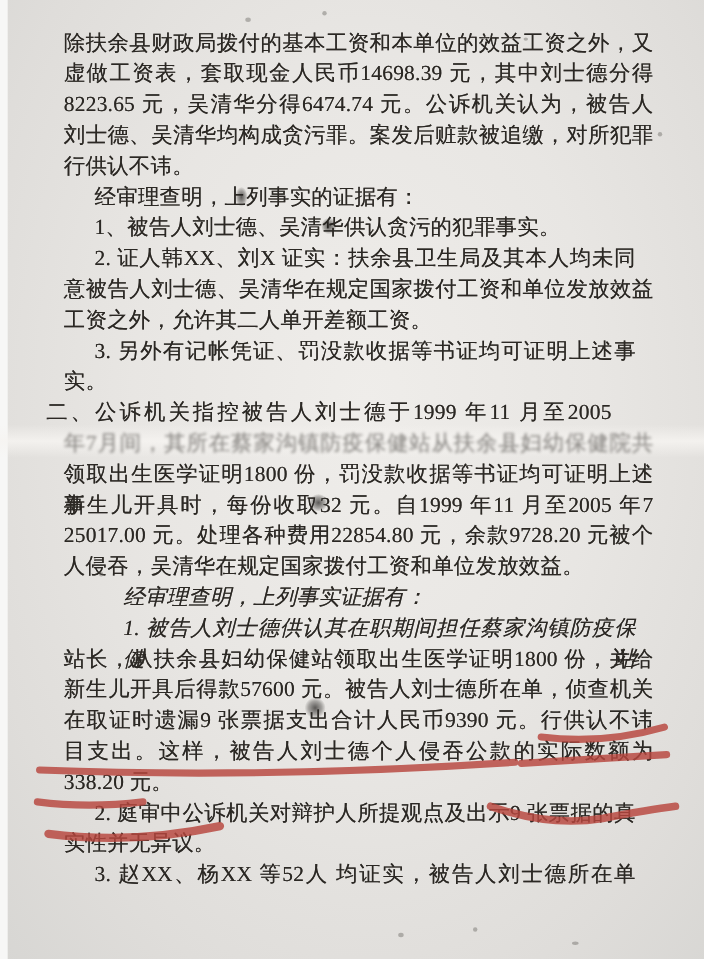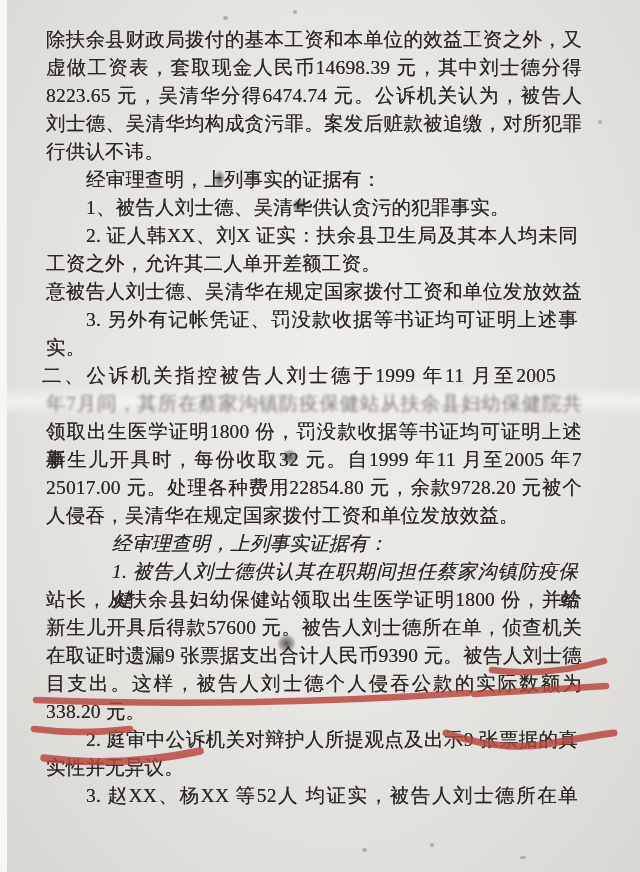--- a/index.html
+++ b/index.html
@@ -24,21 +24,21 @@
   }
   .text-layer{
     position:absolute;left:42px;top:26px;width:536px;
     font-size:19.5px;line-height:28px;color:#2b2824;
     letter-spacing:.2px;
     text-shadow:0 0 .5px rgba(40,36,32,.75);
     filter:blur(.25px);
   }
   .line{position:relative;height:28px;white-space:nowrap;overflow:visible;}
   .line.j{white-space:normal;text-align:justify;text-align-last:justify;text-justify:inter-character;}
-  .ind-none{margin-left:4px;width:536px;}
+  .ind-none{margin-left:16px;width:536px;}
   .ind-half{width:514px;}
   .ind-one {margin-left:44px;width:492px;}
   .ind-big {margin-left:70px;width:466px;font-style:italic;}
   .st-faded{opacity:.5;filter:blur(1.4px);}
   .overlay{position:absolute;left:0;top:0;pointer-events:none;}
   .smudge{position:absolute;border-radius:50%;
     background:radial-gradient(ellipse at center, rgba(30,28,26,.7) 0%, rgba(40,38,35,.35) 45%, rgba(40,38,35,0) 72%);
     filter:blur(.4px);pointer-events:none;}
   .speck{position:absolute;border-radius:50%;background:rgba(95,92,88,.4);filter:blur(.6px);pointer-events:none;}
 </style>
@@ -51,35 +51,35 @@
 
   <div class="text-layer">
       <div class="line ind-none st-normal j">除扶余县财政局拨付的基本工资和本单位的效益工资之外，又</div>
       <div class="line ind-none st-normal j">虚做工资表，套取现金人民币14698.39 元，其中刘士德分得</div>
       <div class="line ind-none st-normal j">8223.65 元，吴清华分得6474.74 元。公诉机关认为，被告人</div>
       <div class="line ind-none st-normal j">刘士德、吴清华均构成贪污罪。案发后赃款被追缴，对所犯罪</div>
       <div class="line ind-none st-normal">行供认不讳。</div>
       <div class="line ind-one st-normal">经审理查明，上列事实的证据有：</div>
       <div class="line ind-one st-normal">1、被告人刘士德、吴清华供认贪污的犯罪事实。</div>
       <div class="line ind-one st-normal j">2. 证人韩XX、刘X 证实：扶余县卫生局及其本人均未同</div>
+      <div class="line ind-none st-normal j">意被告人刘士德、吴清华在规定国家拨付工资和单位发放效益</div>
       <div class="line ind-none st-normal">工资之外，允许其二人单开差额工资。</div>
-      <div class="line ind-none st-normal j">意被告人刘士德、吴清华在规定国家拨付工资和单位发放效益</div>
       <div class="line ind-one st-normal j">3. 另外有记帐凭证、罚没款收据等书证均可证明上述事</div>
       <div class="line ind-none st-normal">实。</div>
       <div class="line ind-half st-normal j">二、公诉机关指控被告人刘士德于1999 年11 月至2005</div>
       <div class="line ind-none st-faded j">年7月间，其所在蔡家沟镇防疫保健站从扶余县妇幼保健院共</div>
       <div class="line ind-none st-normal j">领取出生医学证明1800 份，罚没款收据等书证均可证明上述事</div>
       <div class="line ind-none st-normal j">新生儿开具时，每份收取32 元。自1999 年11 月至2005 年7</div>
       <div class="line ind-none st-normal j">25017.00 元。处理各种费用22854.80 元，余款9728.20 元被个</div>
       <div class="line ind-none st-normal">人侵吞，吴清华在规定国家拨付工资和单位发放效益。</div>
       <div class="line ind-big st-normal">经审理查明，上列事实证据有：</div>
       <div class="line ind-big st-normal j">1. 被告人刘士德供认其在职期间担任蔡家沟镇防疫保健站</div>
       <div class="line ind-none st-normal j">站长，从扶余县妇幼保健站领取出生医学证明1800 份，并给</div>
       <div class="line ind-none st-normal j">新生儿开具后得款57600 元。被告人刘士德所在单，侦查机关</div>
-      <div class="line ind-none st-normal j">在取证时遗漏9 张票据支出合计人民币9390 元。被告人刘士德</div>
+      <div class="line ind-none st-normal j">在取证时遗漏9 张票据支出合计人民币9390 元。行供认不讳</div>
       <div class="line ind-none st-normal j">目支出。这样，被告人刘士德个人侵吞公款的实际数额为</div>
       <div class="line ind-none st-normal">338.20 元。</div>
       <div class="line ind-one st-normal j">2. 庭审中公诉机关对辩护人所提观点及出示9 张票据的真</div>
       <div class="line ind-none st-normal">实性并无异议。</div>
       <div class="line ind-one st-normal j">3. 赵XX、杨XX 等52人 均证实，被告人刘士德所在单</div>
     </div>
 
   <svg class="overlay" width="640" height="872" viewBox="0 0 640 872">
     <g fill="none" stroke-linecap="round" opacity="0.82">
       <path class="red-stroke" d="M492,670 Q548,677 604,661" stroke-width="6.5" stroke="#b8463e"></path>

